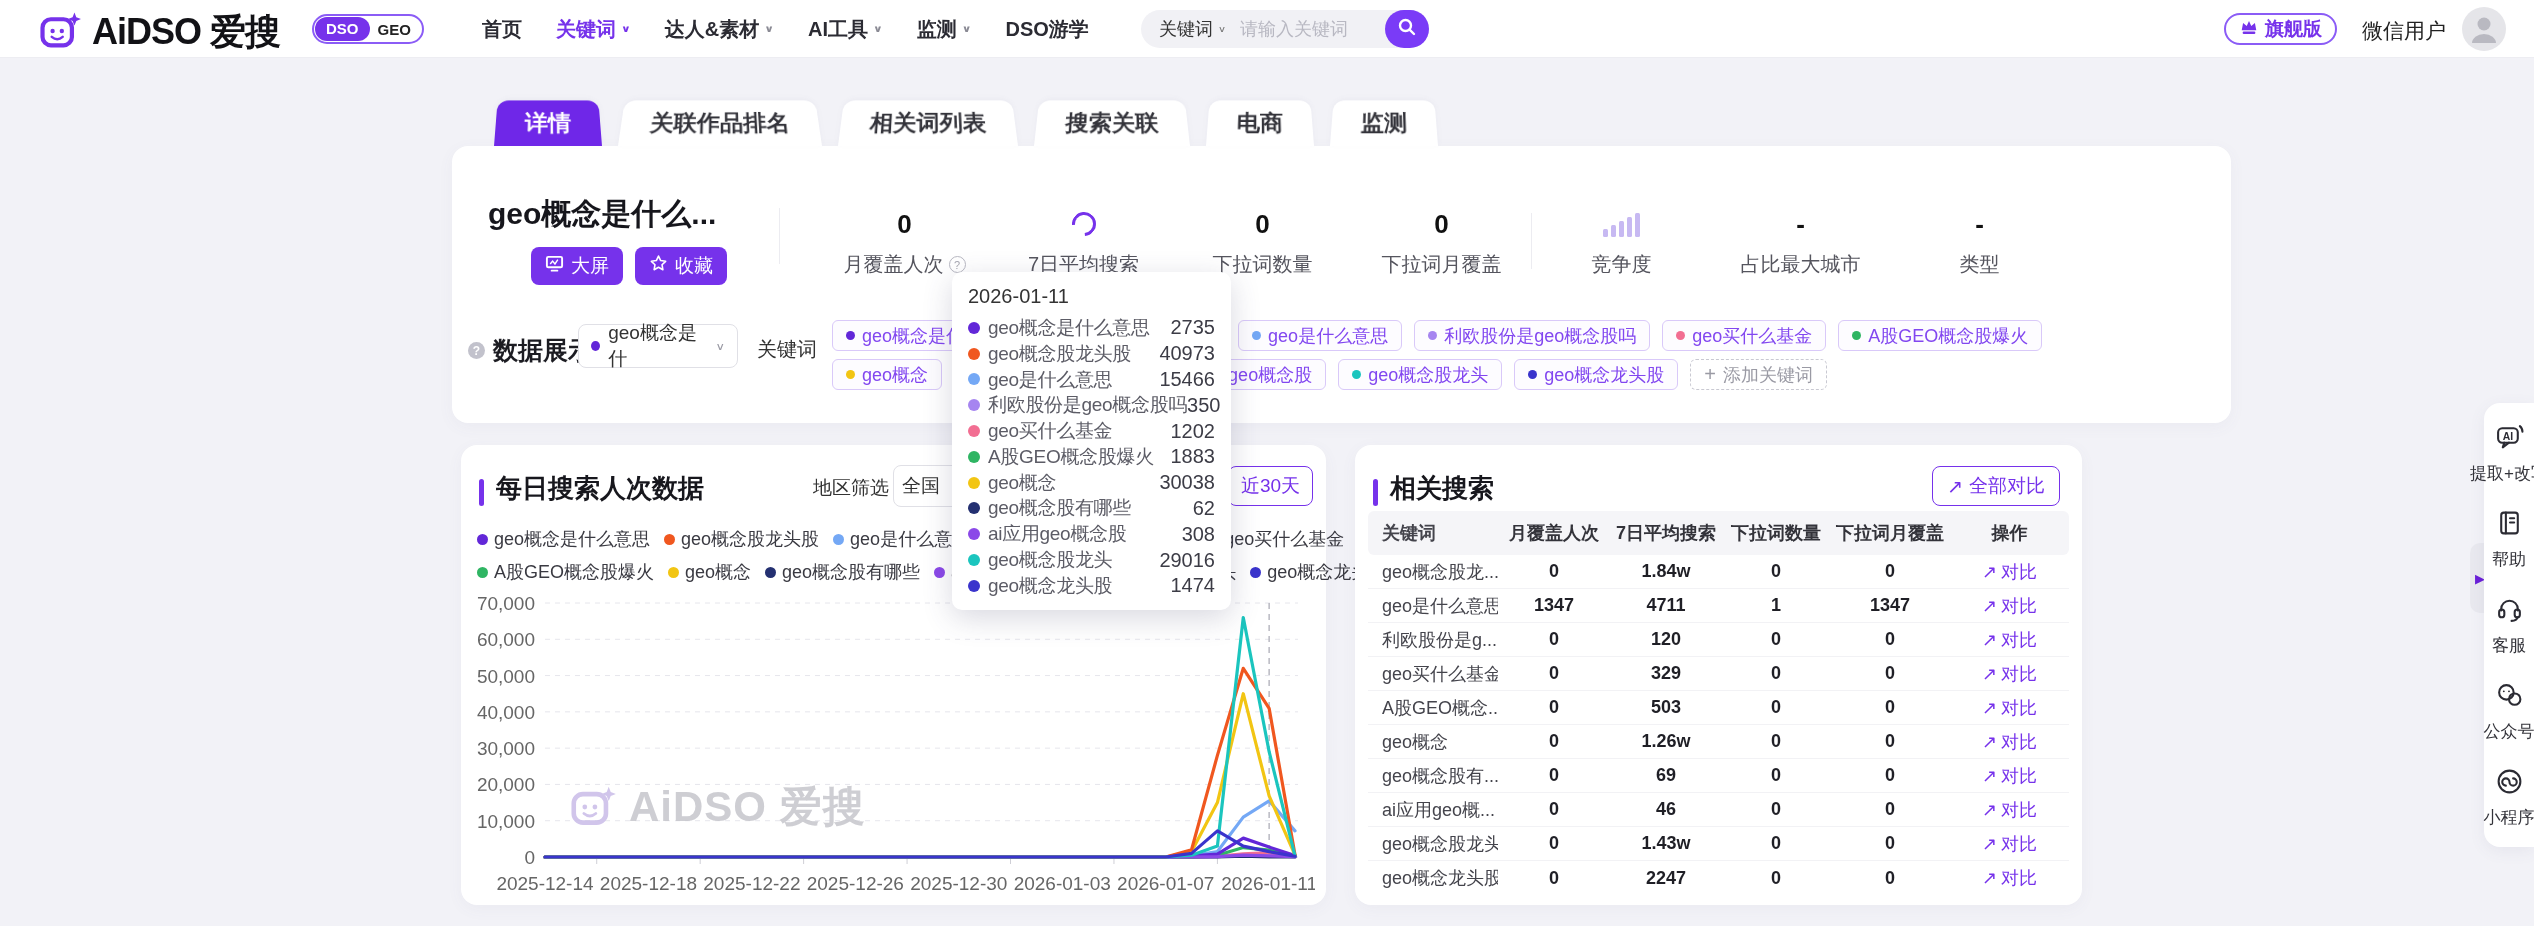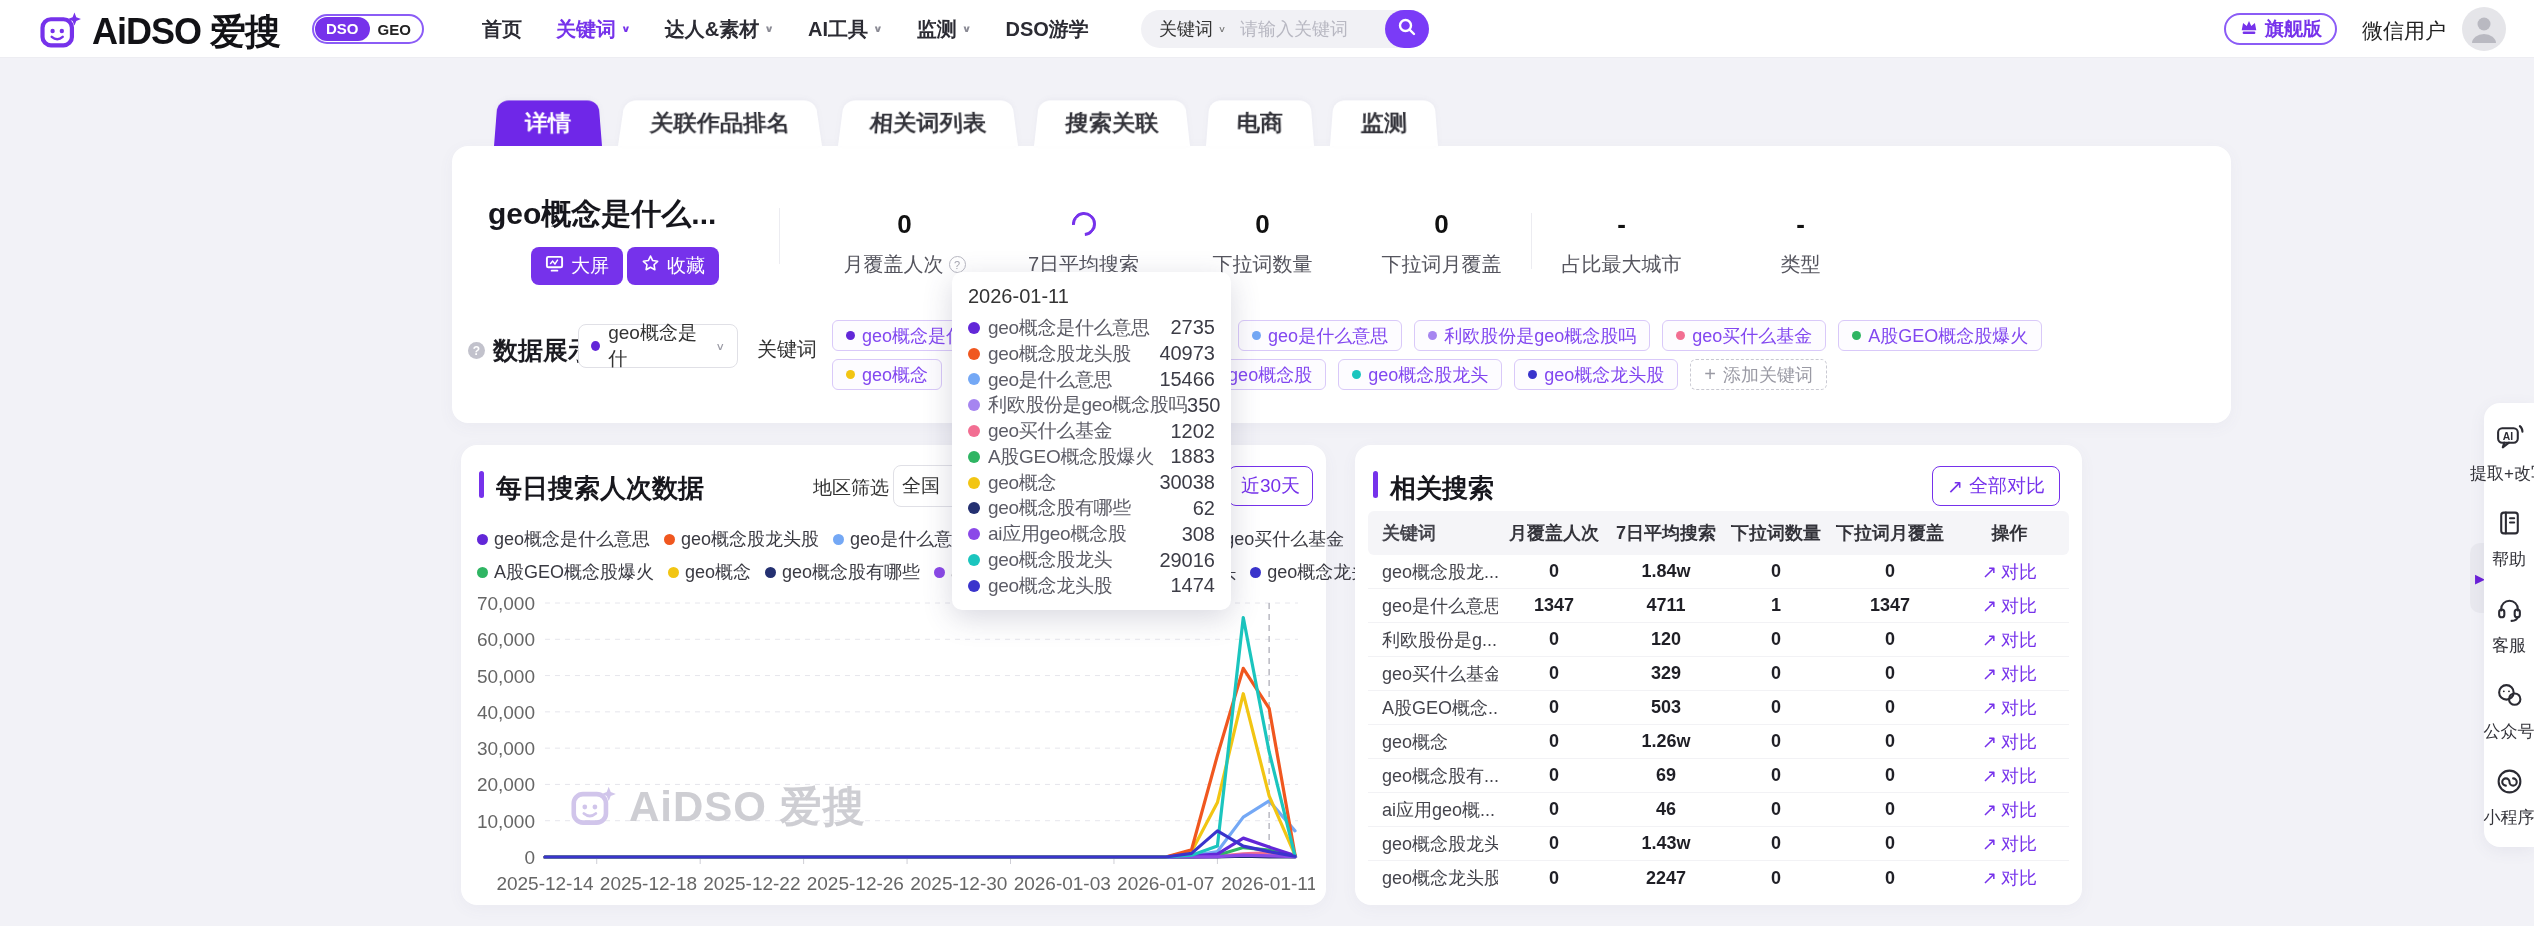--- a/index.html
+++ b/index.html
@@ -34,21 +34,21 @@
   .tabs-row { position:absolute; left:494px; top:97px; display:flex; gap:16px; z-index:5; }
   .tab { height:49px; padding:0 30px; display:flex; align-items:center; justify-content:center; font-size:24px; font-weight:600; color:#33333a; background:#fff; border-radius:12px 12px 0 0; transform:perspective(60px) rotateX(5deg); transform-origin:bottom; box-shadow:0 -2px 6px rgba(100,100,140,.05); cursor:pointer; }
   .tab.active { background:#6F27E8; color:#fff; }
   
   .card { position:absolute; background:#fff; border-radius:16px; box-shadow:0 4px 16px rgba(90,90,130,.05); }
   #info-card { left:452px; top:146px; width:1779px; height:277px; }
   #daily-card { left:461px; top:445px; width:865px; height:460px; }
   #related-card { left:1355px; top:445px; width:727px; height:460px; }
   
   .kw-title { position:absolute; left:36px; top:48px; font-size:30px; font-weight:700; color:#16161c; }
-  .kw-btns { position:absolute; left:79px; top:101px; display:flex; gap:4px; }
+  .kw-btns { position:absolute; left:79px; top:101px; display:flex; gap:12px; }
   .kbtn { height:38px; padding:0 14px; background:#7632EB; border-radius:8px; color:#fff; font-size:19px; display:flex; align-items:center; gap:7px; cursor:pointer; }
   .v-divider { width:1px; height:56px; background:#ececf1; }
   .vd1 { position:absolute; left:327px; top:62px; }
   .stats-row { position:absolute; left:363px; top:58px; display:flex; align-items:center; }
   .stat { width:179px; text-align:center; }
   .stat-val { height:40px; display:flex; align-items:center; justify-content:center; font-size:26px; font-weight:700; color:#111; }
   .stat-lab { margin-top:7px; font-size:20px; color:#55555e; display:flex; align-items:center; justify-content:center; gap:5px; }
   .spinner { width:24px; height:24px; border-radius:50%; border:3px solid #7632EB; border-bottom-color:transparent; transform:rotate(40deg); }
   .bars { display:flex; align-items:flex-end; gap:3px; height:26px; }
   .bars span { width:5px; background:#C7B9F2; border-radius:1.5px; display:block; }
@@ -58,21 +58,21 @@
   .kw-select { position:absolute; left:126px; top:178px; width:160px; height:44px; border:1px solid #e0e0e6; border-radius:8px; display:flex; align-items:center; gap:8px; padding:0 12px; font-size:19px; color:#333; cursor:pointer; background:#fff; }
   .kw-select .chev { margin-left:auto; color:#9a9aa4; font-size:13px; transform:scaleY(.8); }
   .kwlabel { position:absolute; left:305px; top:190px; font-size:20px; color:#333; }
   .tags-wrap { position:absolute; left:380px; top:174px; width:1232px; display:flex; flex-direction:column; gap:8px; }
   .tags-row { display:flex; gap:12px; }
   .tag { height:31px; border:1px solid #D9C9F9; background:#FDFCFF; border-radius:6px; display:flex; align-items:center; gap:7px; padding:0 13px; font-size:18px; color:#8247F0; white-space:nowrap; cursor:pointer; }
   .tag .dot { width:9px; height:9px; border-radius:50%; }
   .tag.add { border:1px dashed #c9c9d2; background:#fff; color:#9a9aa4; }
   .tag.add .plus { font-size:20px; }
   
-  .card-title-row { position:absolute; left:18px; top:26px; display:flex; align-items:flex-start; gap:12px; }
+  .card-title-row { position:absolute; left:18px; top:26px; display:flex; align-items:flex-end; gap:12px; }
   .accent { width:5px; height:27px; background:#7632EB; border-radius:3px; }
   .card-title { font-size:26px; font-weight:700; color:#17171d; }
   .region-label { position:absolute; left:352px; top:30px; font-size:19px; color:#333; }
   .region-select { position:absolute; left:432px; top:20px; width:112px; height:42px; border:1px solid #e0e0e6; border-radius:8px; display:flex; align-items:center; justify-content:space-between; padding:0 8px; font-size:19px; color:#333; cursor:pointer; background:#fff; }
   .region-select .chev { color:#9a9aa4; font-size:13px; transform:scaleY(.8); }
   .range-btn { position:absolute; left:767px; top:21px; width:85px; height:40px; border:1.5px solid #7632EB; border-radius:8px; color:#7632EB; font-size:19px; display:flex; align-items:center; justify-content:center; background:#fff; cursor:pointer; }
   .legend { position:absolute; left:16px; top:82px; display:flex; flex-direction:column; gap:9px; }
   .legend-row { display:flex; gap:14px; }
   .lg-item { display:flex; align-items:center; gap:6px; font-size:18px; color:#3a3a42; white-space:nowrap; cursor:pointer; }
   .lg-item .dot { width:11px; height:11px; border-radius:50%; }
@@ -216,20 +216,32 @@
       </div>
       <div class="stat">
         <div class="stat-val">0</div>
         <div class="stat-lab">下拉词数量</div>
       </div>
       <div class="stat">
         <div class="stat-val">0</div>
         <div class="stat-lab">下拉词月覆盖</div>
       </div>
       <div class="v-divider"></div>
+      <div class="stat">
+        <div class="stat-val">
+          <div class="bars">
+            <span style="height: 8px;"></span>
+            <span style="height: 12px;"></span>
+            <span style="height: 16px;"></span>
+            <span style="height: 20px;"></span>
+            <span style="height: 24px;"></span>
+          </div>
+        </div>
+        <div class="stat-lab">竞争度</div>
+      </div>
       <div class="stat">
         <div class="stat-val">-</div>
         <div class="stat-lab">占比最大城市</div>
       </div>
       <div class="stat">
         <div class="stat-val">-</div>
         <div class="stat-lab">类型</div>
       </div>
     </div>
   <div class="display-row-label">

